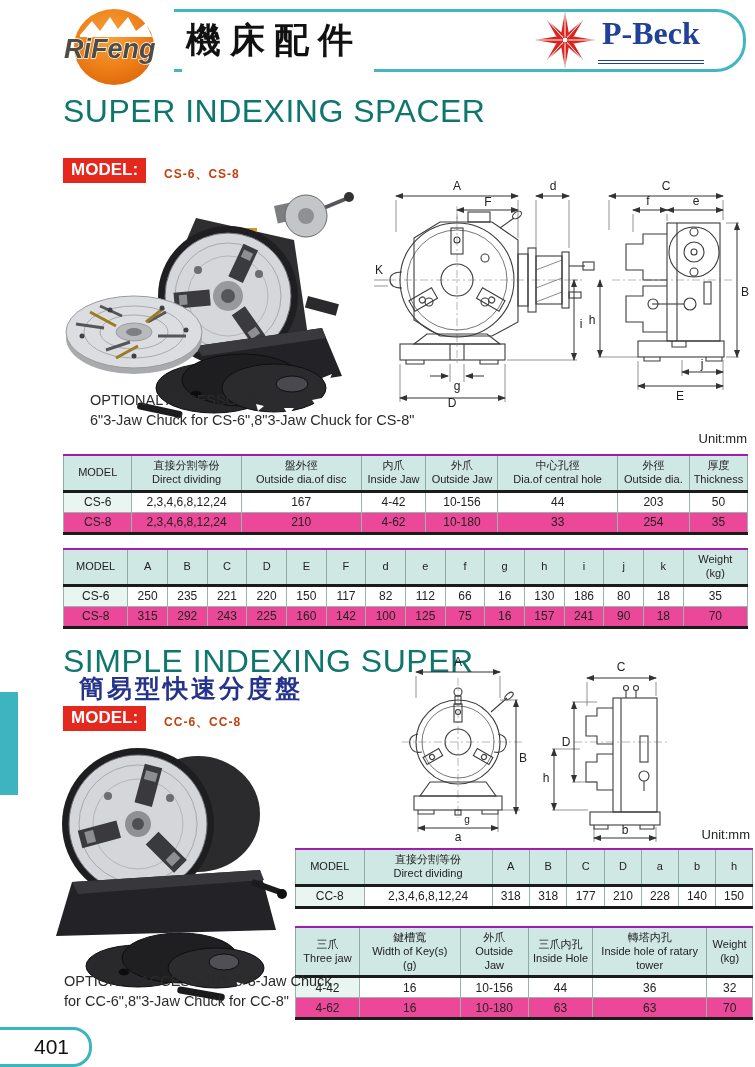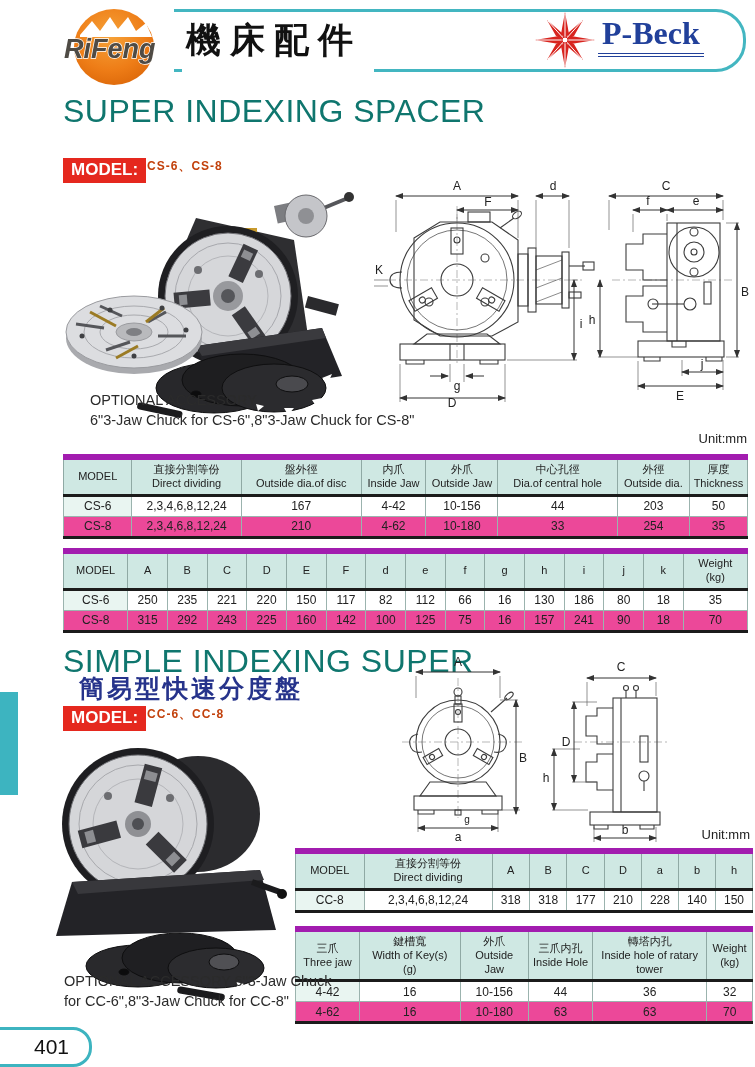--- a/index.html
+++ b/index.html
@@ -6,35 +6,35 @@
   .page{position:relative;width:755px;height:1067px;background:#ffffff;overflow:hidden;
         font-family:"Liberation Sans",sans-serif;color:#1c1c1c}
   .abs{position:absolute}
 
   
   .hdr-border{left:102px;top:9px;width:638px;height:57px;border:3px solid #43b6c1;border-radius:30px}
   .logo-bg{left:42px;top:0;width:132px;height:90px;background:#fff}
   .title-zh{left:182px;top:19px;font-size:35px;font-weight:bold;letter-spacing:9px;
             background:#fff;padding:0 12px 12px 4px;line-height:1.2;color:#111}
   .pbeck{left:598px;top:15px;font-family:"Liberation Serif",serif;font-weight:bold;font-size:32px;
-         color:#21409a;border-bottom:4px double #21409a;padding:0 4px 1px;line-height:1.15;background:#fff}
+         color:#21409a;border-bottom:4px double #21409a;padding:0 4px 8px;line-height:1.15;background:#fff}
 
   
   .sec-title{font-size:32px;font-weight:normal;color:#0f766e;letter-spacing:.5px;line-height:1.1}
   .sec-sub{font-size:25px;font-weight:bold;color:#26338b;letter-spacing:3px;line-height:1.1}
-  .model-row{display:flex;align-items:flex-start;gap:1px}
+  .model-row{display:flex;align-items:flex-end;gap:18px}
   .model-badge{background:#e5281e;color:#fff;font-weight:bold;font-size:17px;padding:2px 8px 3px}
   .model-names{font-size:12px;font-weight:bold;color:#c2410c;letter-spacing:1px}
   .opt{font-size:14.5px;color:#2b2b2b;line-height:1.35}
   .opt span{display:block}
   .unit{font-size:13px;color:#222}
 
   
   table{border-collapse:collapse;table-layout:fixed;background:#fff;
-        border-bottom:3px solid #1b1b1b;border-top:6px solid #a21caf}
+        border-bottom:3px solid #1b1b1b;border-top:2px solid #a21caf}
   th{background:#cfe8e3;font-weight:normal;font-size:11px;line-height:1.25;padding:3px 1px;
      border:1px solid #8fa9a4;border-bottom:3px solid #1b1b1b;text-align:center;color:#222}
   td{font-size:12px;text-align:center;padding:2.5px 1px;border:1px solid #9bb3ae;color:#222}
   tbody td:first-child{background:#e9f5f1}
   tbody tr:nth-child(2) td{background:#ec4899}
   .t1{left:63px;top:454px;width:685px}
   .t2{left:63px;top:548px;width:685px}
   .t3{left:295px;top:848px;width:458px}
   .t4{left:295px;top:926px;width:458px}
 

